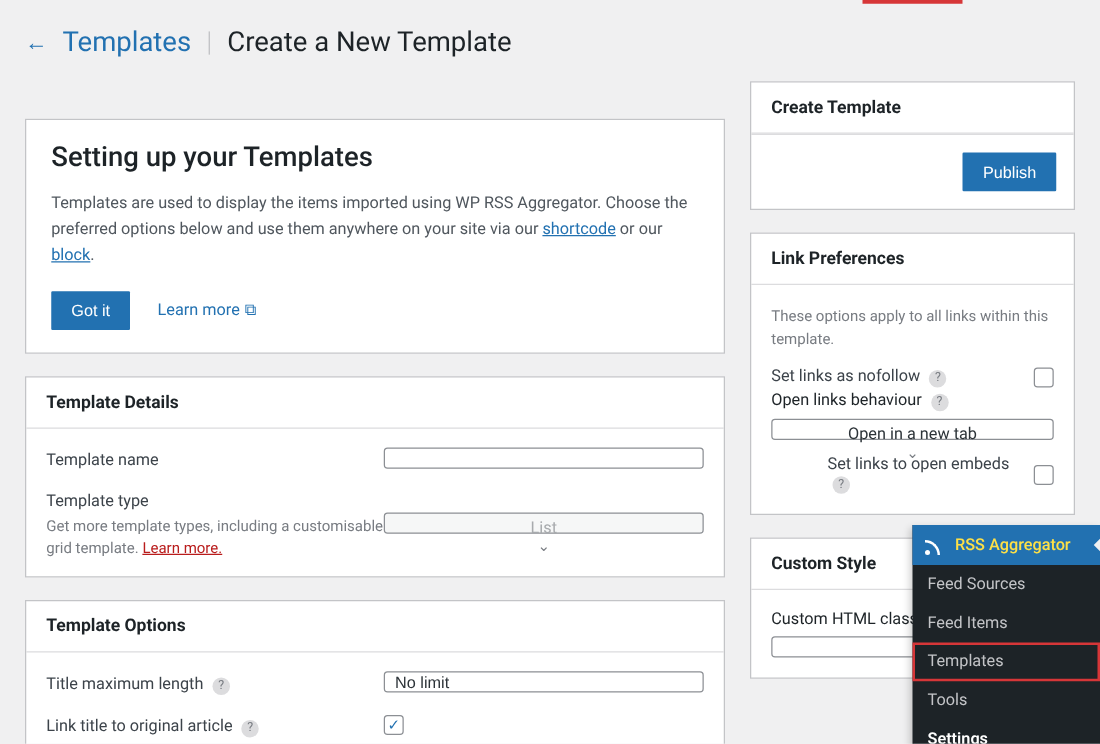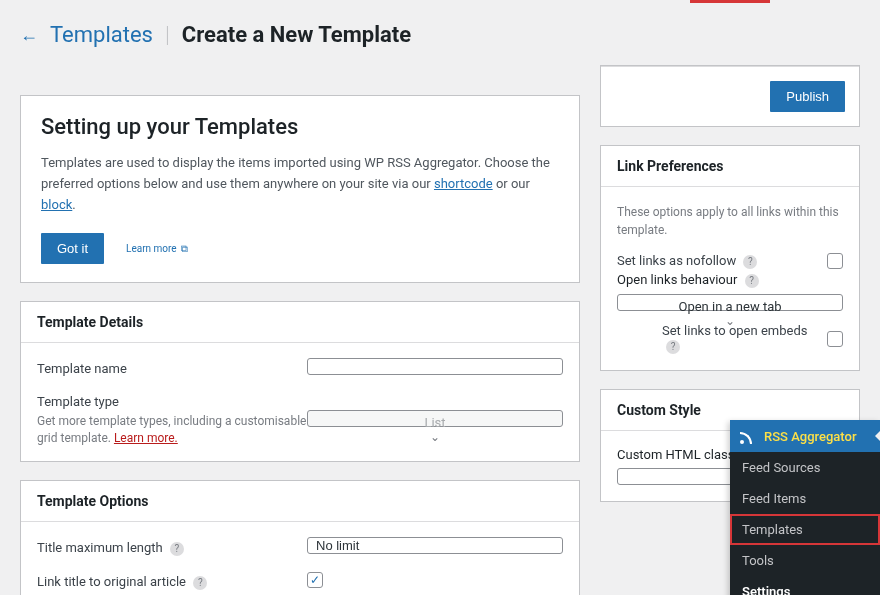--- a/index.html
+++ b/index.html
@@ -39,21 +39,21 @@
     font-weight: 400;
     cursor: pointer;
   }
   .header-sep {
     color: #c3c4c7;
     font-size: 22px;
     font-weight: 300;
   }
   .page-title {
     font-size: 22px;
-    font-weight: 700;
+    font-weight: 400;
     color: #1d2327;
   }
   .layout {
     display: flex;
     gap: 20px;
   }
   .col-main { flex: 1; }
   .col-side { width: 260px; }
 
   .panel {
@@ -82,21 +82,21 @@
     color: #fff;
     border: none;
     border-radius: 1px;
     padding: 8px 16px;
     font-size: 13px;
     cursor: pointer;
   }
   .btn-row { display: flex; align-items: center; gap: 22px; }
   .learn-more {
     color: #2271b1;
-    font-size: 10px;
+    font-size: 13px;
     text-decoration: none;
     cursor: pointer;
   }
   .ext-icon { margin-left: 4px; }
 
   .panel-title {
     font-size: 14px;
     font-weight: 700;
     padding: 12px 16px;
     border-bottom: 1px solid #dcdcde;
@@ -335,20 +335,21 @@
             </div>
           </div>
         </div>
       </div>
 
     </div>
 
     <div class="col-side side">
 
       <div class="panel">
+        <div class="panel-title">Create Template</div>
         <div class="publish-row">
           <button class="btn-primary">Publish</button>
         </div>
       </div>
 
       <div class="panel">
         <div class="panel-title">Link Preferences</div>
         <div class="panel-body">
           <div class="side-desc">These options apply to all links within this template.</div>
           <div class="side-row">

